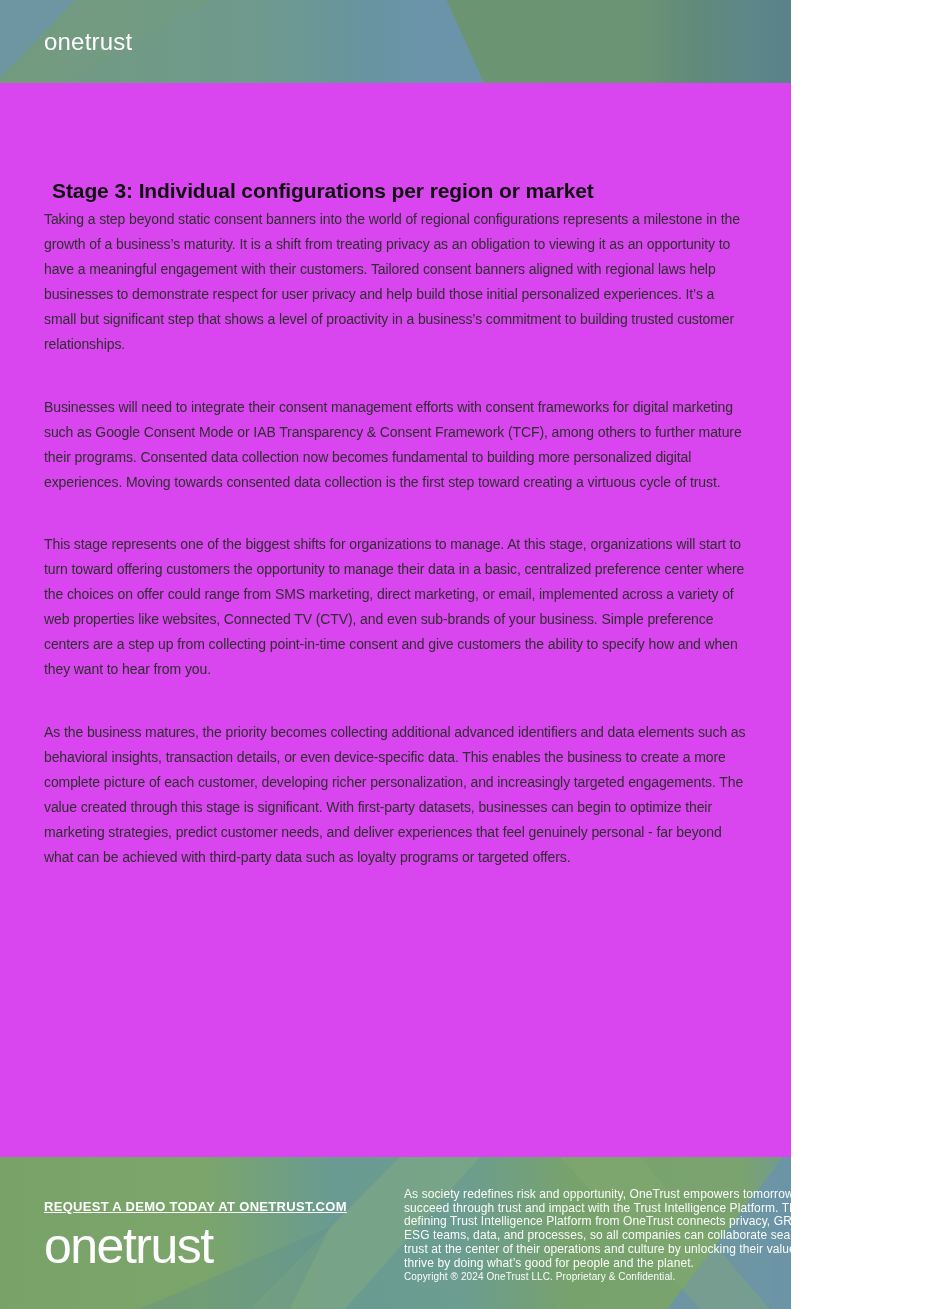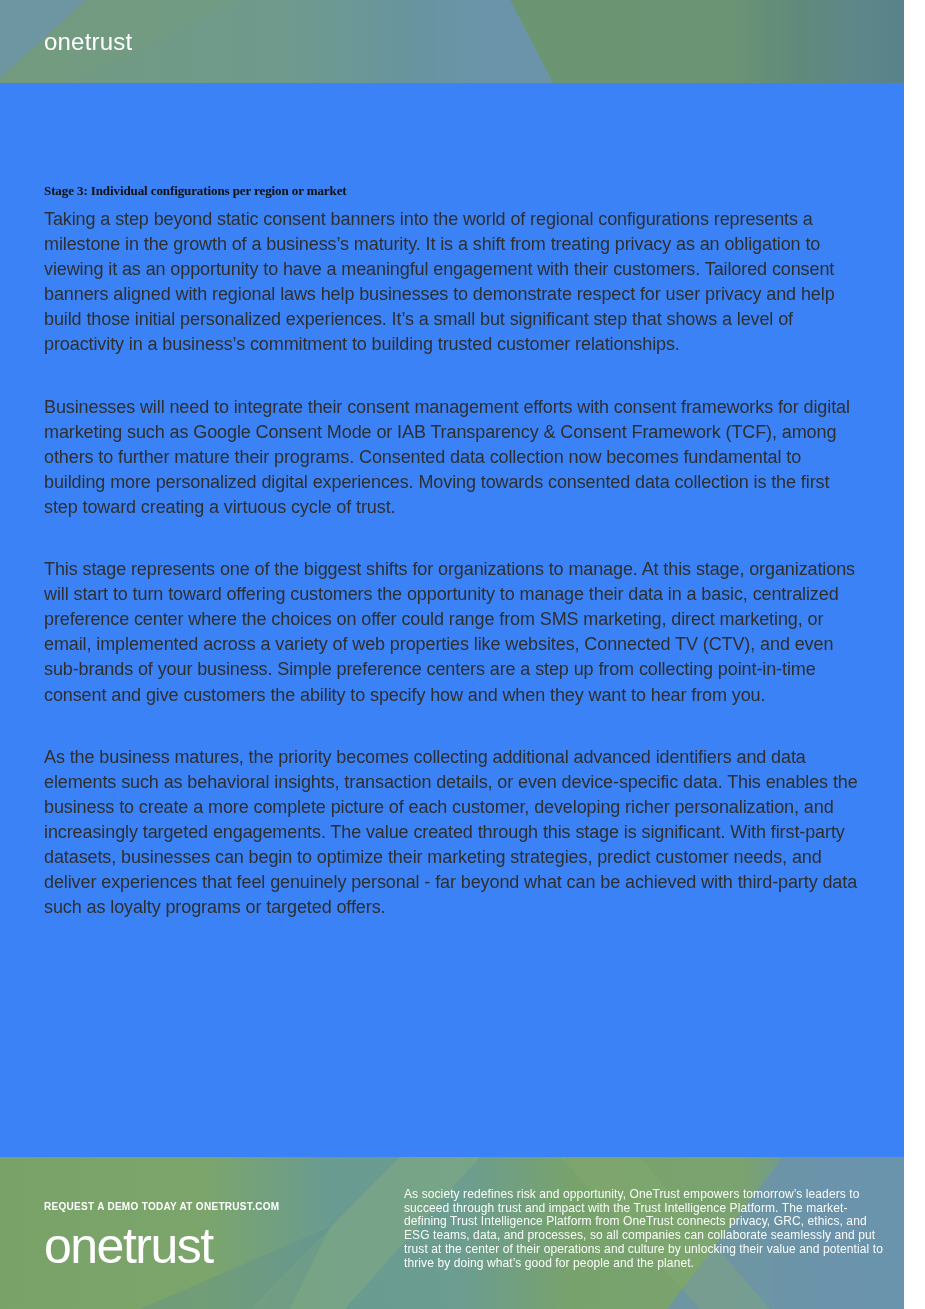--- a/index.html
+++ b/index.html
@@ -1,20 +1,20 @@
 <!DOCTYPE html>
 <html><head>
 <meta charset="utf-8">
 <style>
   html, body { margin: 0; padding: 0; background: #ffffff; }
   .page {
     position: relative;
-    width: 904px;
+    width: 791px;
     height: 1309px;
-    background: #3b82f6;
+    background: #d946ef;
     font-family: "Liberation Sans", sans-serif;
     overflow: hidden;
   }
 
   
   .banner {
     position: relative;
     width: 100%;
     height: 83px;
   }
@@ -34,31 +34,30 @@
     line-height: 26px;
     font-weight: 400;
     letter-spacing: 0.2px;
   }
 
   
   .content {
     padding: 97px 42px 0 44px;
   }
   .section h2 {
-    margin: 0 0 5px 0;
-    font-size: 13px;
+    margin: 0 0 5px 8px;
+    font-size: 21px;
     line-height: 22px;
     font-weight: 700;
     color: #101010;
     letter-spacing: -0.1px;
-    font-family: Liberation Serif, serif;
   }
   .section p {
     margin: 0;
-    font-size: 18px;
+    font-size: 14px;
     line-height: 25.1px;
     color: #2f2f2f;
     letter-spacing: -0.1px;
   }
   .section + .section { margin-top: 37px; }
 
   
   .footer {
     position: absolute;
     left: 0;
@@ -74,23 +73,24 @@
   }
   .footer-left {
     flex: 0 0 404px;
     box-sizing: border-box;
     padding-left: 44px;
     padding-top: 42px;
   }
   .footer-cta {
     color: #ffffff;
     font-weight: 700;
-    font-size: 10px;
+    font-size: 13px;
     line-height: 15px;
     letter-spacing: 0.3px;
+    text-decoration: underline;
   }
   .footer-logo {
     margin-top: 7px;
     color: #ffffff;
     font-size: 50px;
     line-height: 50px;
     font-weight: 400;
     letter-spacing: -1.5px;
   }
   .footer-right {
@@ -186,17 +186,18 @@
       <polygon points="560,0 640,0 770,152 700,152" fill="#86ab6f" opacity="0.35"></polygon>
       <polygon points="140,152 290,152 330,70" fill="#5f9090" opacity="0.35"></polygon>
     </svg>
     <div class="footer-inner">
       <div class="footer-left">
         <div class="footer-cta">REQUEST A DEMO TODAY AT ONETRUST.COM</div>
         <div class="footer-logo">onetrust</div>
       </div>
       <div class="footer-right">
         <p class="footer-about">As society redefines risk and opportunity, OneTrust empowers tomorrow’s leaders to succeed through trust and impact with the Trust Intelligence Platform. The market-defining Trust Intelligence Platform from OneTrust connects privacy, GRC, ethics, and ESG teams, data, and processes, so all companies can collaborate seamlessly and put trust at the center of their operations and culture by unlocking their value and potential to thrive by doing what’s good for people and the planet.</p>
+        <p class="footer-copyright">Copyright ® 2024 OneTrust LLC. Proprietary &amp; Confidential.</p>
       </div>
     </div>
   </footer>
 
 </div>
 
 </body></html>

